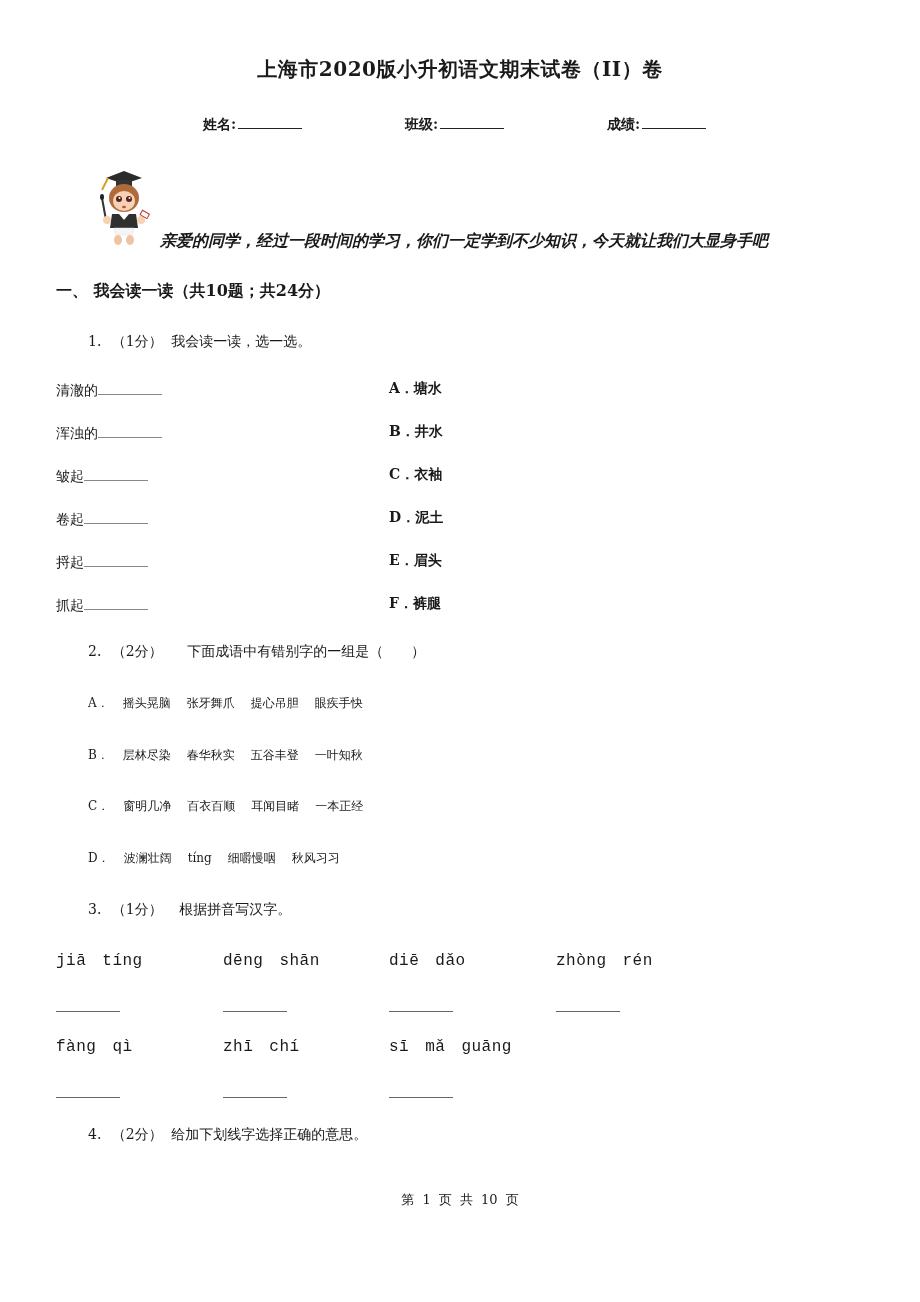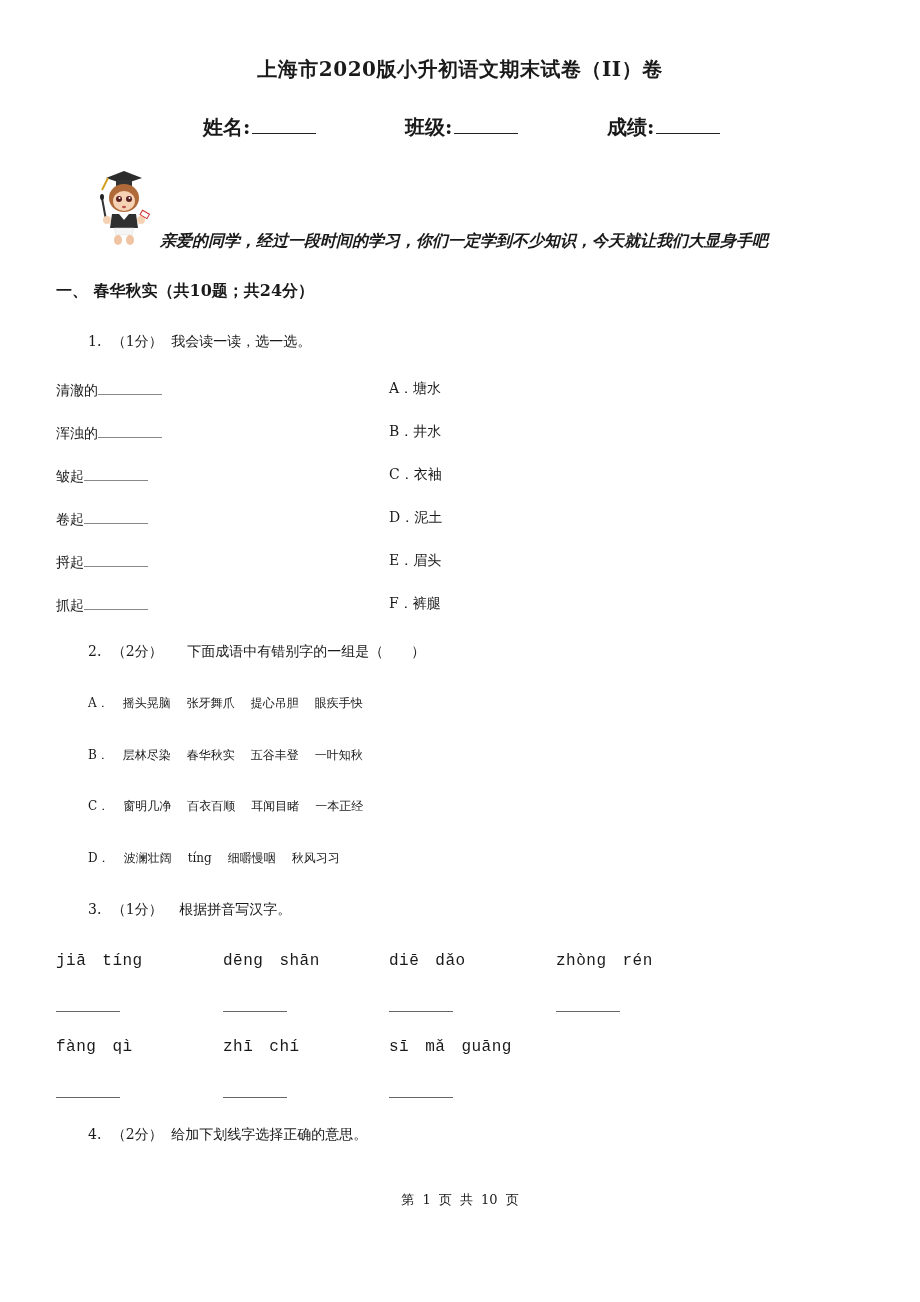--- a/index.html
+++ b/index.html
@@ -16,42 +16,42 @@
     color: #1a1a1a;
   }
   .abs { position: absolute; white-space: nowrap; }
   .title {
     left: 0; width: 920px; top: 56px;
     text-align: center;
     font-size: 20px;
     font-weight: bold;
     letter-spacing: 0.5px;
   }
-  .info-field { top: 114px; font-size: 20px; font-weight: bold; }
+  .info-field { top: 114px; font-size: 14px; font-weight: bold; }
   .info-field .blank {
     display: inline-block;
     width: 64px;
     border-bottom: 1px solid #222;
     height: 14px;
     vertical-align: baseline;
     margin-left: 2px;
   }
   .mascot { left: 90px; top: 168px; width: 62px; height: 80px; }
   .greeting { left: 160px; top: 231px; font-size: 16px; font-weight: bold; font-style: italic; }
   .section-head { left: 56px; top: 281px; font-size: 16px; font-weight: bold; }
   .q-text { font-size: 14px; }
   .match-left { left: 56px; font-size: 14px; }
   .match-left .blank {
     display: inline-block;
     width: 64px;
     border-bottom: 1px solid #888;
     height: 14px;
     vertical-align: baseline;
   }
-  .match-right { left: 389px; font-size: 14px; }
+  .match-right { left: 389px; font-size: 14px; font-weight: bold; }
   .opt { left: 88px; font-size: 12px; word-spacing: 0; text-align: center; }
   .opt .idiom { margin-right: 16px; }
   .opt .letter { margin-right: 14px; }
   .pinyin { font-size: 16px; font-family: Liberation Mono, monospace; letter-spacing: 0.5px; }
   .pinyin span.syl { margin-right: 16px; }
   .pblank {
     width: 64px;
     border-bottom: 1px solid #666;
     height: 0;
   }
@@ -101,21 +101,21 @@
 
       <path d="M24,60 L44,60 L42,67 L26,67 Z" fill="#f5f5f5" stroke="#ddd" stroke-width="0.5"></path>
 
       <ellipse cx="28" cy="72" rx="4" ry="5" fill="#f0c4a2"></ellipse>
       <ellipse cx="40" cy="72" rx="4" ry="5" fill="#f0c4a2"></ellipse>
     </svg>
   </div>
 
   <div class="abs greeting">亲爱的同学，经过一段时间的学习，你们一定学到不少知识，今天就让我们大显身手吧</div>
 
-  <div class="abs section-head">一、  春华秋实（共10题；共24分）</div>
+  <div class="abs section-head">一、  我会读一读（共10题；共24分）</div>
 
   <div class="abs q-text" style="left:88px; top:333px">
     <span>1.</span>
     <span style="margin-left:6px">（1分）</span>
     <span style="margin-left:4px">我会读一读，选一选。</span>
   </div>
 
   <div class="abs match-left" style="top:380px"><span>清澈的</span><span class="blank"></span></div>
   <div class="abs match-left" style="top:423px"><span>浑浊的</span><span class="blank"></span></div>
   <div class="abs match-left" style="top:466px"><span>皱起</span><span class="blank"></span></div>

